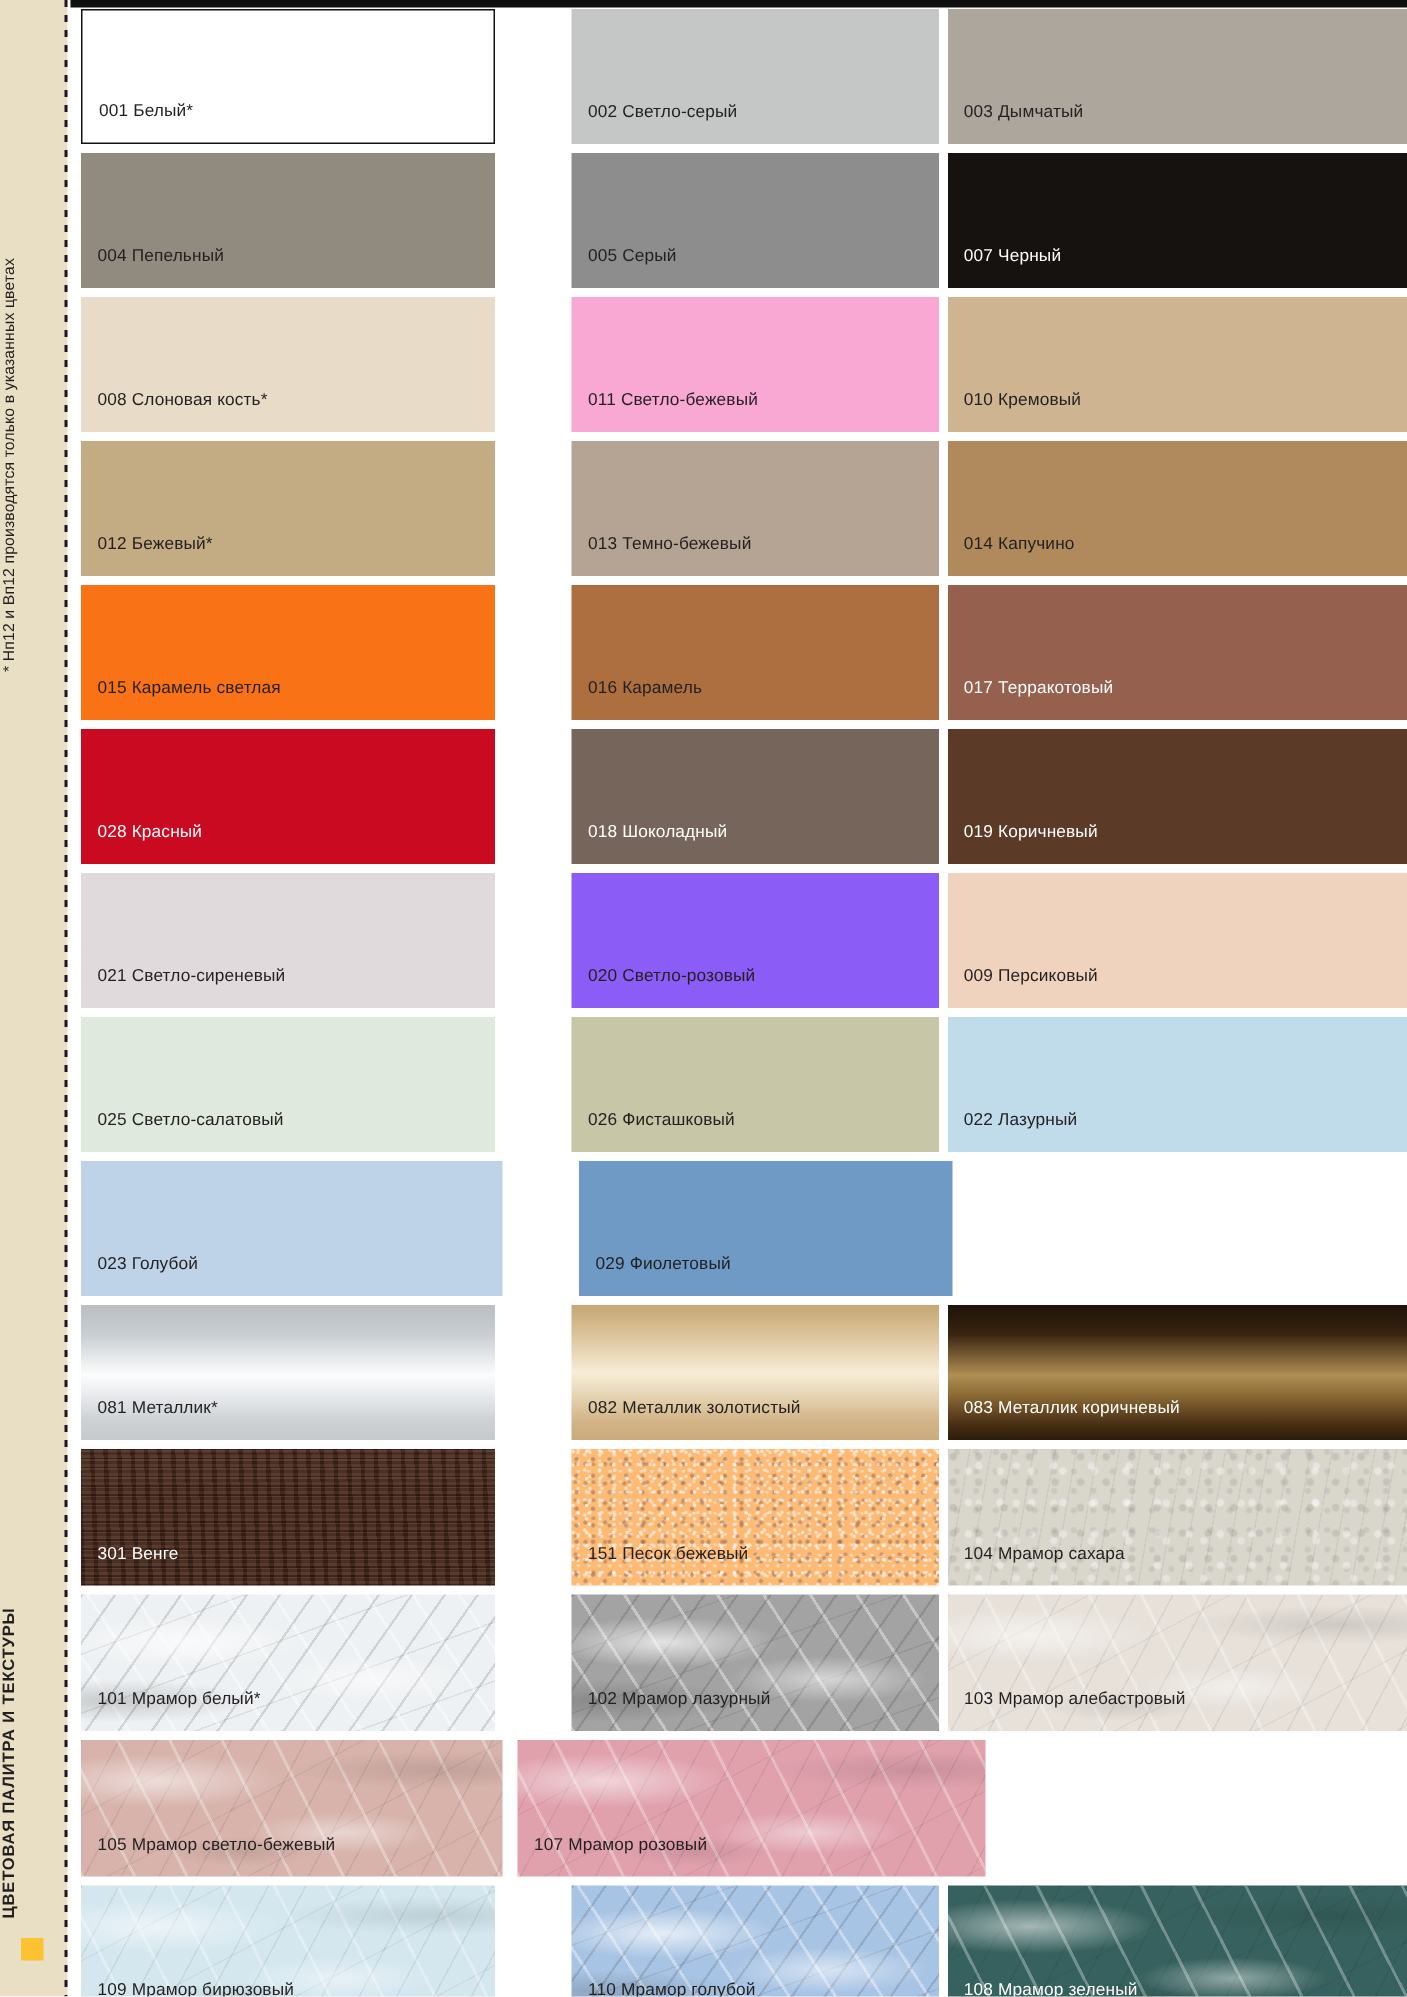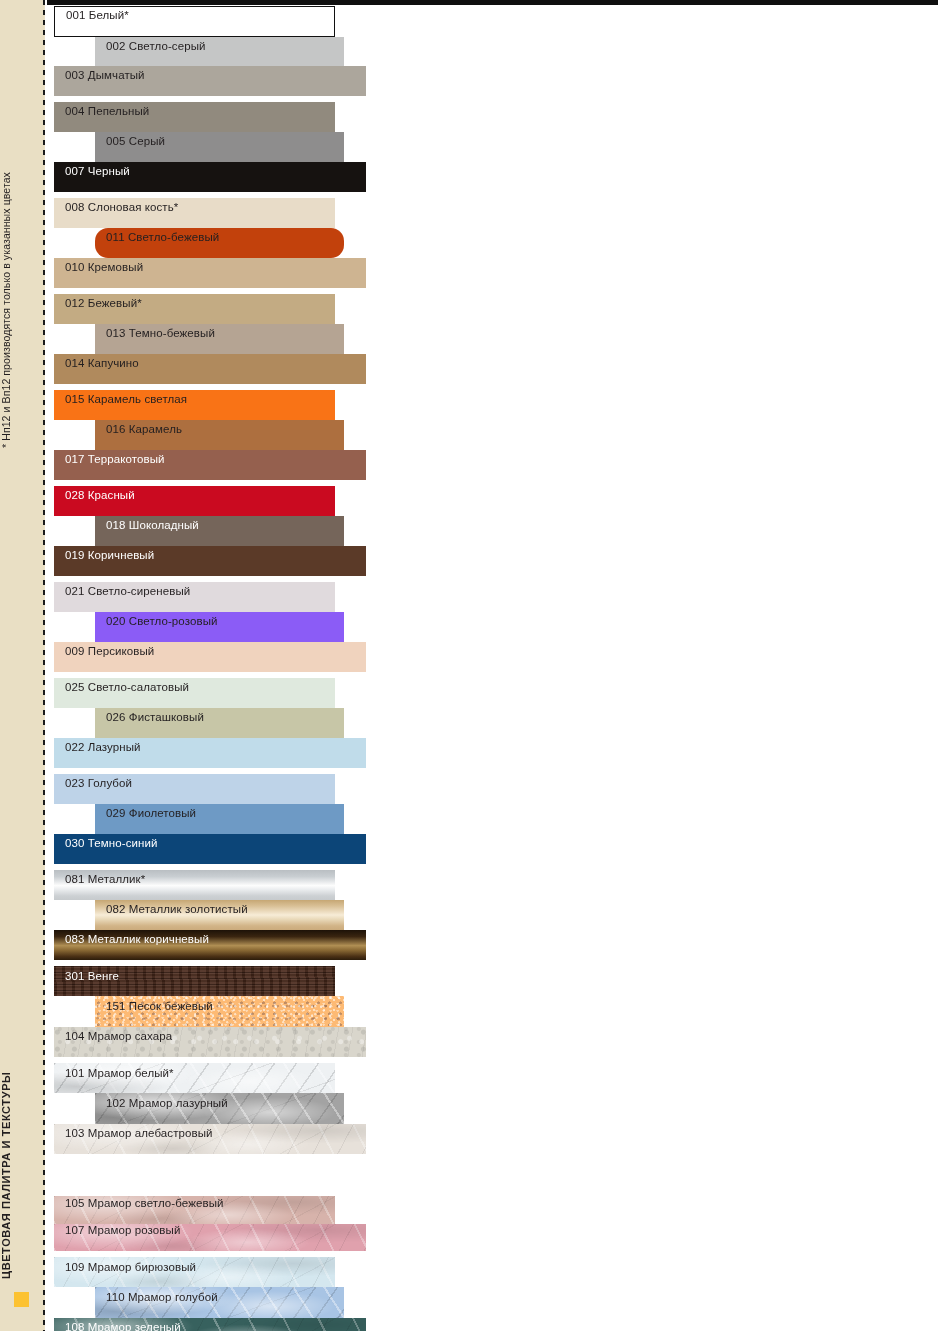--- a/index.html
+++ b/index.html
@@ -72,21 +72,20 @@
     position:absolute;
     left:54px; top:6px;
     width:884px; height:1325px;
   }
   .row {
     position:relative;
     width:100%;
     height:90px;
     margin-bottom:6px;
     display:flex;
-    flex-direction:column;
   }
   .row.textured { height:91px; }
   .swatch {
     position:relative;
     height:100%;
     overflow:hidden;
   }
   .col1 { width:281px; margin-right:10px; }
   .col2 { width:249px; margin-right:6px;margin-left:41px; }
   .col3 { width:312px; }
@@ -205,21 +204,21 @@
           <div class="label">005 Серый</div>
         </div>
         <div class="swatch col3 light-text" style="background: rgb(22, 18, 16);">
           <div class="label">007 Черный</div>
         </div>
       </div>
       <div class="row">
         <div class="swatch col1" style="background: rgb(232, 220, 200);">
           <div class="label">008 Слоновая кость*</div>
         </div>
-        <div class="swatch col2" style="background: #c2410c; border-radius: 13px;">
+        <div class="swatch col2" style="background: #f9a8d4;">
           <div class="label">011 Светло-бежевый</div>
         </div>
         <div class="swatch col3" style="background: rgb(206, 180, 145);">
           <div class="label">010 Кремовый</div>
         </div>
       </div>
       <div class="row">
         <div class="swatch col1" style="background: rgb(195, 171, 131);">
           <div class="label">012 Бежевый*</div>
         </div>
@@ -273,23 +272,20 @@
         <div class="swatch col3" style="background: rgb(192, 220, 234);">
           <div class="label">022 Лазурный</div>
         </div>
       </div>
       <div class="row">
         <div class="swatch col1" style="background: rgb(190, 211, 232);">
           <div class="label">023 Голубой</div>
         </div>
         <div class="swatch col2" style="background: rgb(110, 154, 197);">
           <div class="label">029 Фиолетовый</div>
-        </div>
-        <div class="swatch col3 light-text" style="background: rgb(12, 69, 120);">
-          <div class="label">030 Темно-синий</div>
         </div>
       </div>
       <div class="row">
         <div class="swatch col1" style="background: linear-gradient(rgb(185, 190, 194) 0%, rgb(201, 206, 210) 22%, rgb(253, 253, 253) 52%, rgb(236, 238, 240) 64%, rgb(205, 209, 212) 86%, rgb(198, 202, 205) 100%);">
           <div class="label">081 Металлик*</div>
         </div>
         <div class="swatch col2" style="background: linear-gradient(rgb(198, 167, 116) 0%, rgb(217, 192, 150) 20%, rgb(247, 236, 215) 50%, rgb(234, 219, 188) 63%, rgb(210, 180, 136) 86%, rgb(203, 171, 124) 100%);">
           <div class="label">082 Металлик золотистый</div>
         </div>
         <div class="swatch col3 light-text" style="background: linear-gradient(rgb(29, 18, 8) 0%, rgb(58, 37, 16) 22%, rgb(176, 143, 84) 52%, rgb(141, 108, 54) 66%, rgb(74, 48, 21) 88%, rgb(44, 28, 11) 100%);">
@@ -318,21 +314,21 @@
         <div class="swatch col2" style="background: #a3a3a3; padding-left: 16px;">
           <div class="tex tex-marble strong"></div>
           <div class="label">102 Мрамор лазурный</div>
         </div>
         <div class="swatch col3" style="background: rgb(231, 225, 218);">
           <div class="tex tex-marble"></div>
           <div class="label">103 Мрамор алебастровый</div>
         </div>
       </div>
       <div class="row textured">
-        <div class="swatch col1" style="background: rgb(215, 179, 171); margin-top: 36px;">
+        <div class="swatch col1" style="background: rgb(215, 179, 171);">
           <div class="tex tex-marble"></div>
           <div class="label">105 Мрамор светло-бежевый</div>
         </div>
         <div class="swatch col3" style="background: rgb(224, 161, 173);">
           <div class="tex tex-marble"></div>
           <div class="label">107 Мрамор розовый</div>
         </div>
       </div>
       <div class="row textured">
         <div class="swatch col1" style="background: rgb(212, 231, 239);">

